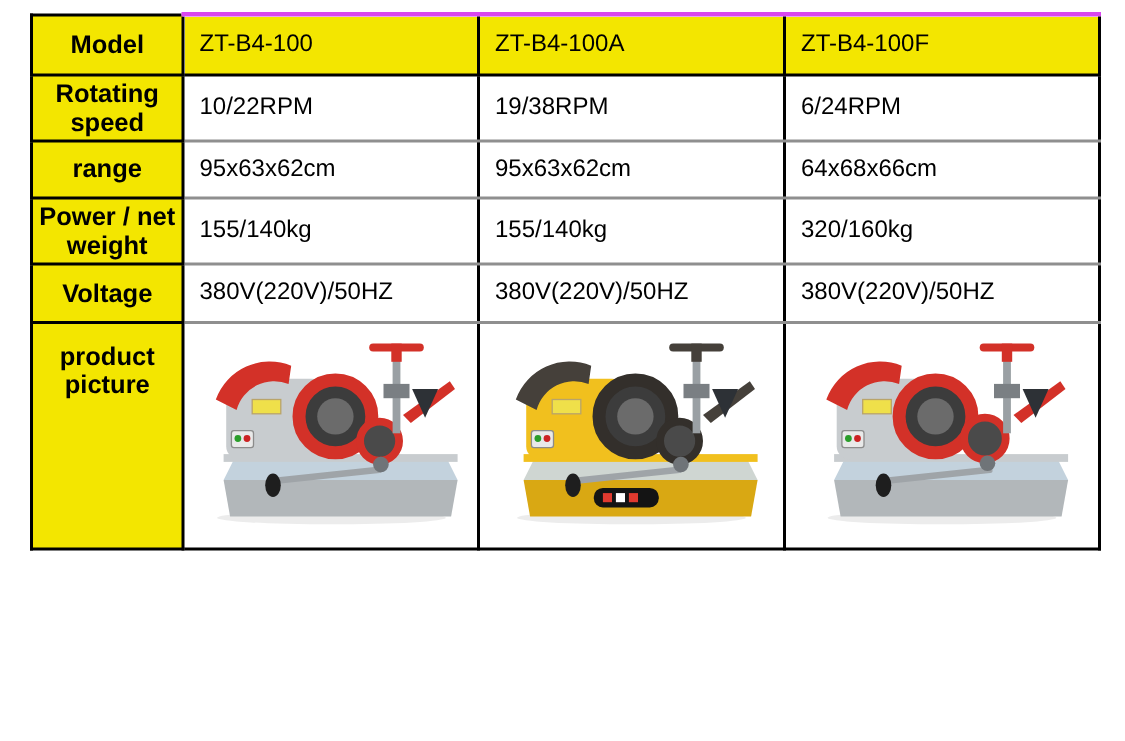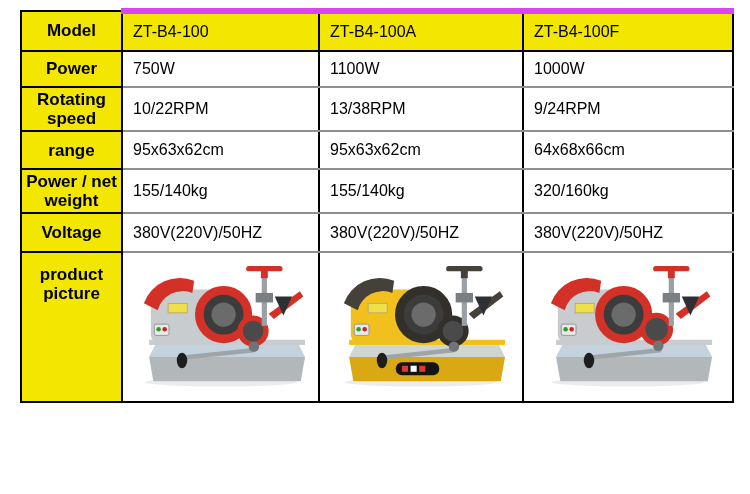--- a/index.html
+++ b/index.html
@@ -42,21 +42,21 @@
     border-bottom: 2px solid #8f8f8f;
     font-size: 16px;
     color: #000000;
     vertical-align: middle;
     padding: 4px 10px;
     white-space: nowrap;
     overflow: hidden;
   }
   tr.model-row td.val {
     background: #F3E600;
-    border-top: 6px solid #d946ef;
+    border-top: 3px solid #d946ef;
     border-bottom: 2px solid #000000;
   }
   tr.picture-row th.rowlabel {
     vertical-align: top;
     padding-top: 12px;
   }
   tr.picture-row td.val {
     border-bottom: 2px solid #000000;
     text-align: center;
     vertical-align: middle;
@@ -84,32 +84,26 @@
     <tbody>
         <tr class="model-row" style="height:40px">
       <th class="rowlabel">Model</th>
       <td class="val">ZT-B4-100</td>
       <td class="val">ZT-B4-100A</td>
       <td class="val">ZT-B4-100F</td>
     </tr>
 
 
 
-    <tr style="height:36px">
-      <th class="rowlabel">Power</th>
-      <td class="val">750W</td>
-      <td class="val">1100W</td>
-      <td class="val">1000W</td>
-    </tr>
 
     <tr style="height:43px">
       <th class="rowlabel">Rotating speed</th>
       <td class="val">10/22RPM</td>
-      <td class="val">13/38RPM</td>
-      <td class="val">9/24RPM</td>
+      <td class="val">19/38RPM</td>
+      <td class="val">6/24RPM</td>
     </tr>
 
     <tr style="height:38px">
       <th class="rowlabel">range</th>
       <td class="val">95x63x62cm</td>
       <td class="val">95x63x62cm</td>
       <td class="val">64x68x66cm</td>
     </tr>
 
     <tr style="height:43px">

